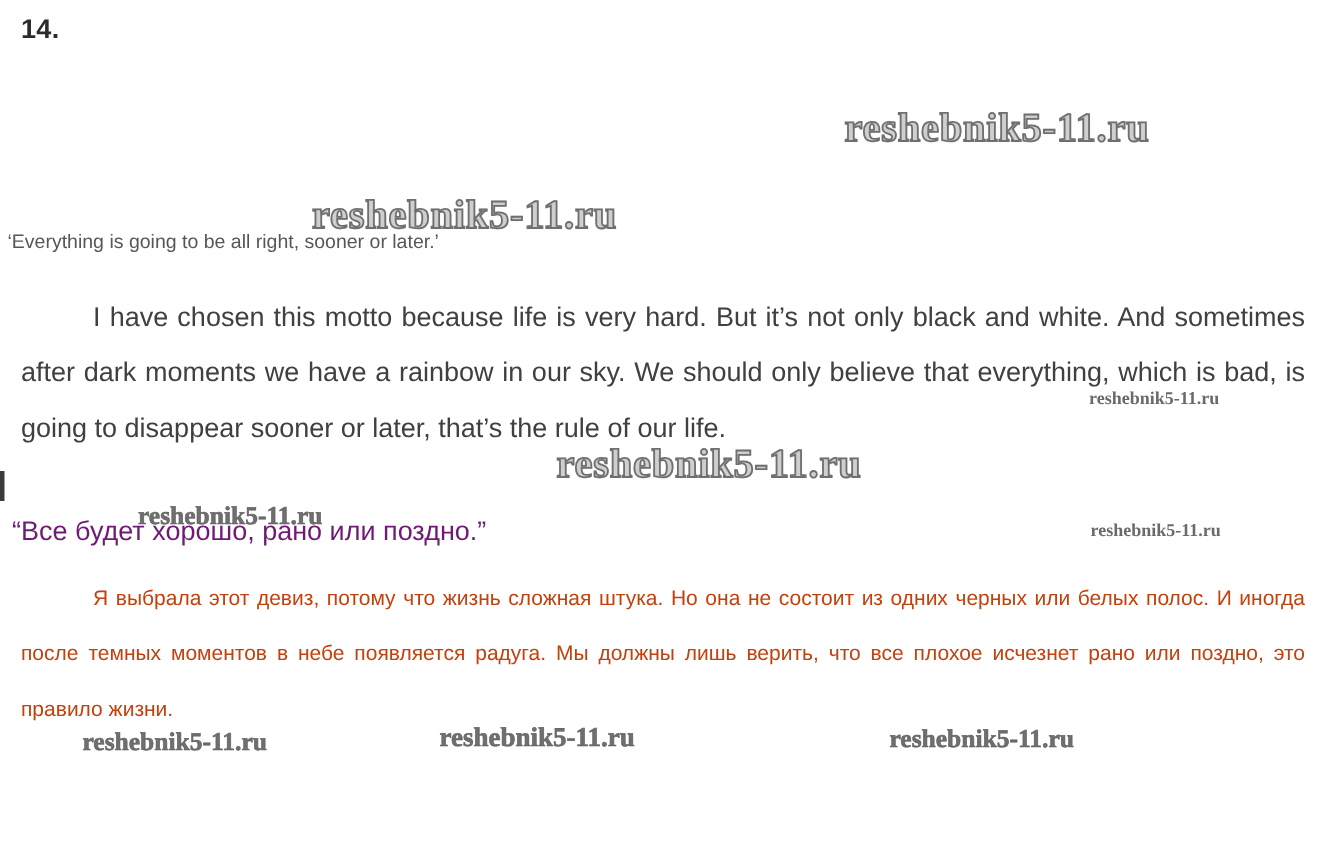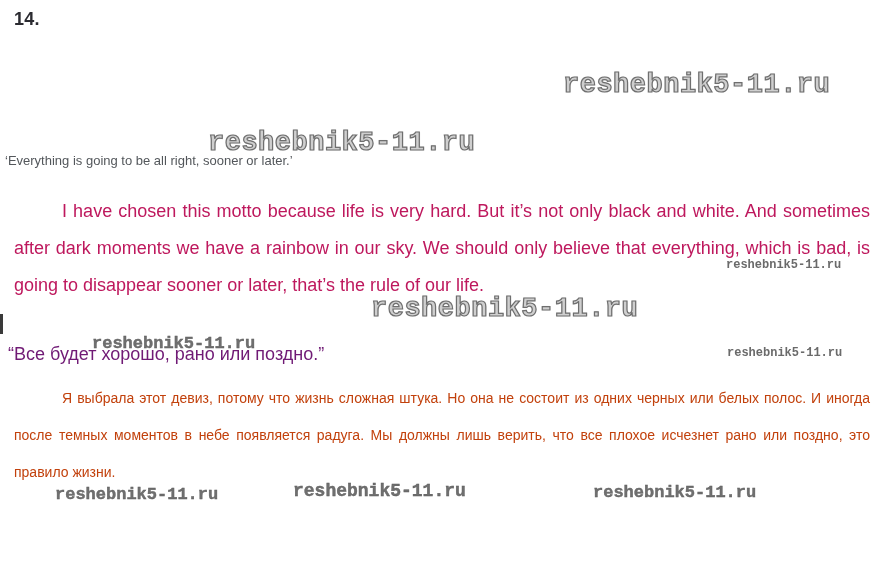--- a/index.html
+++ b/index.html
@@ -41,21 +41,21 @@
     font-size: 13px;
     color: #53575b;
   }
   .para-en {
     position: absolute;
     top: 193px;
     left: 14px;
     right: 17px;
     font-size: 18px;
     line-height: 37px;
-    color: #be185d;
+    color: #404040;
     text-align: justify;
     text-indent: 48px;
   }
   .motto-ru {
     position: absolute;
     top: 344px;
     left: 8px;
     font-size: 18px;
     color: #701a75;
   }
@@ -67,21 +67,21 @@
     font-size: 14px;
     line-height: 37px;
     color: #c2410c;
     text-align: justify;
     text-indent: 48px;
   }
 
   
   .wm {
     position: absolute;
-    font-family: Liberation Mono, monospace;
+    font-family: Liberation Serif, serif;
     font-weight: bold;
     white-space: nowrap;
     pointer-events: none;
   }
   .wm-lg {
     font-size: 27px;
     color: #cfcfcf;
     -webkit-text-stroke: 1.2px #6f6f6f;
     letter-spacing: 0.5px;
     text-shadow: 0 0 1px #8a8a8a;

